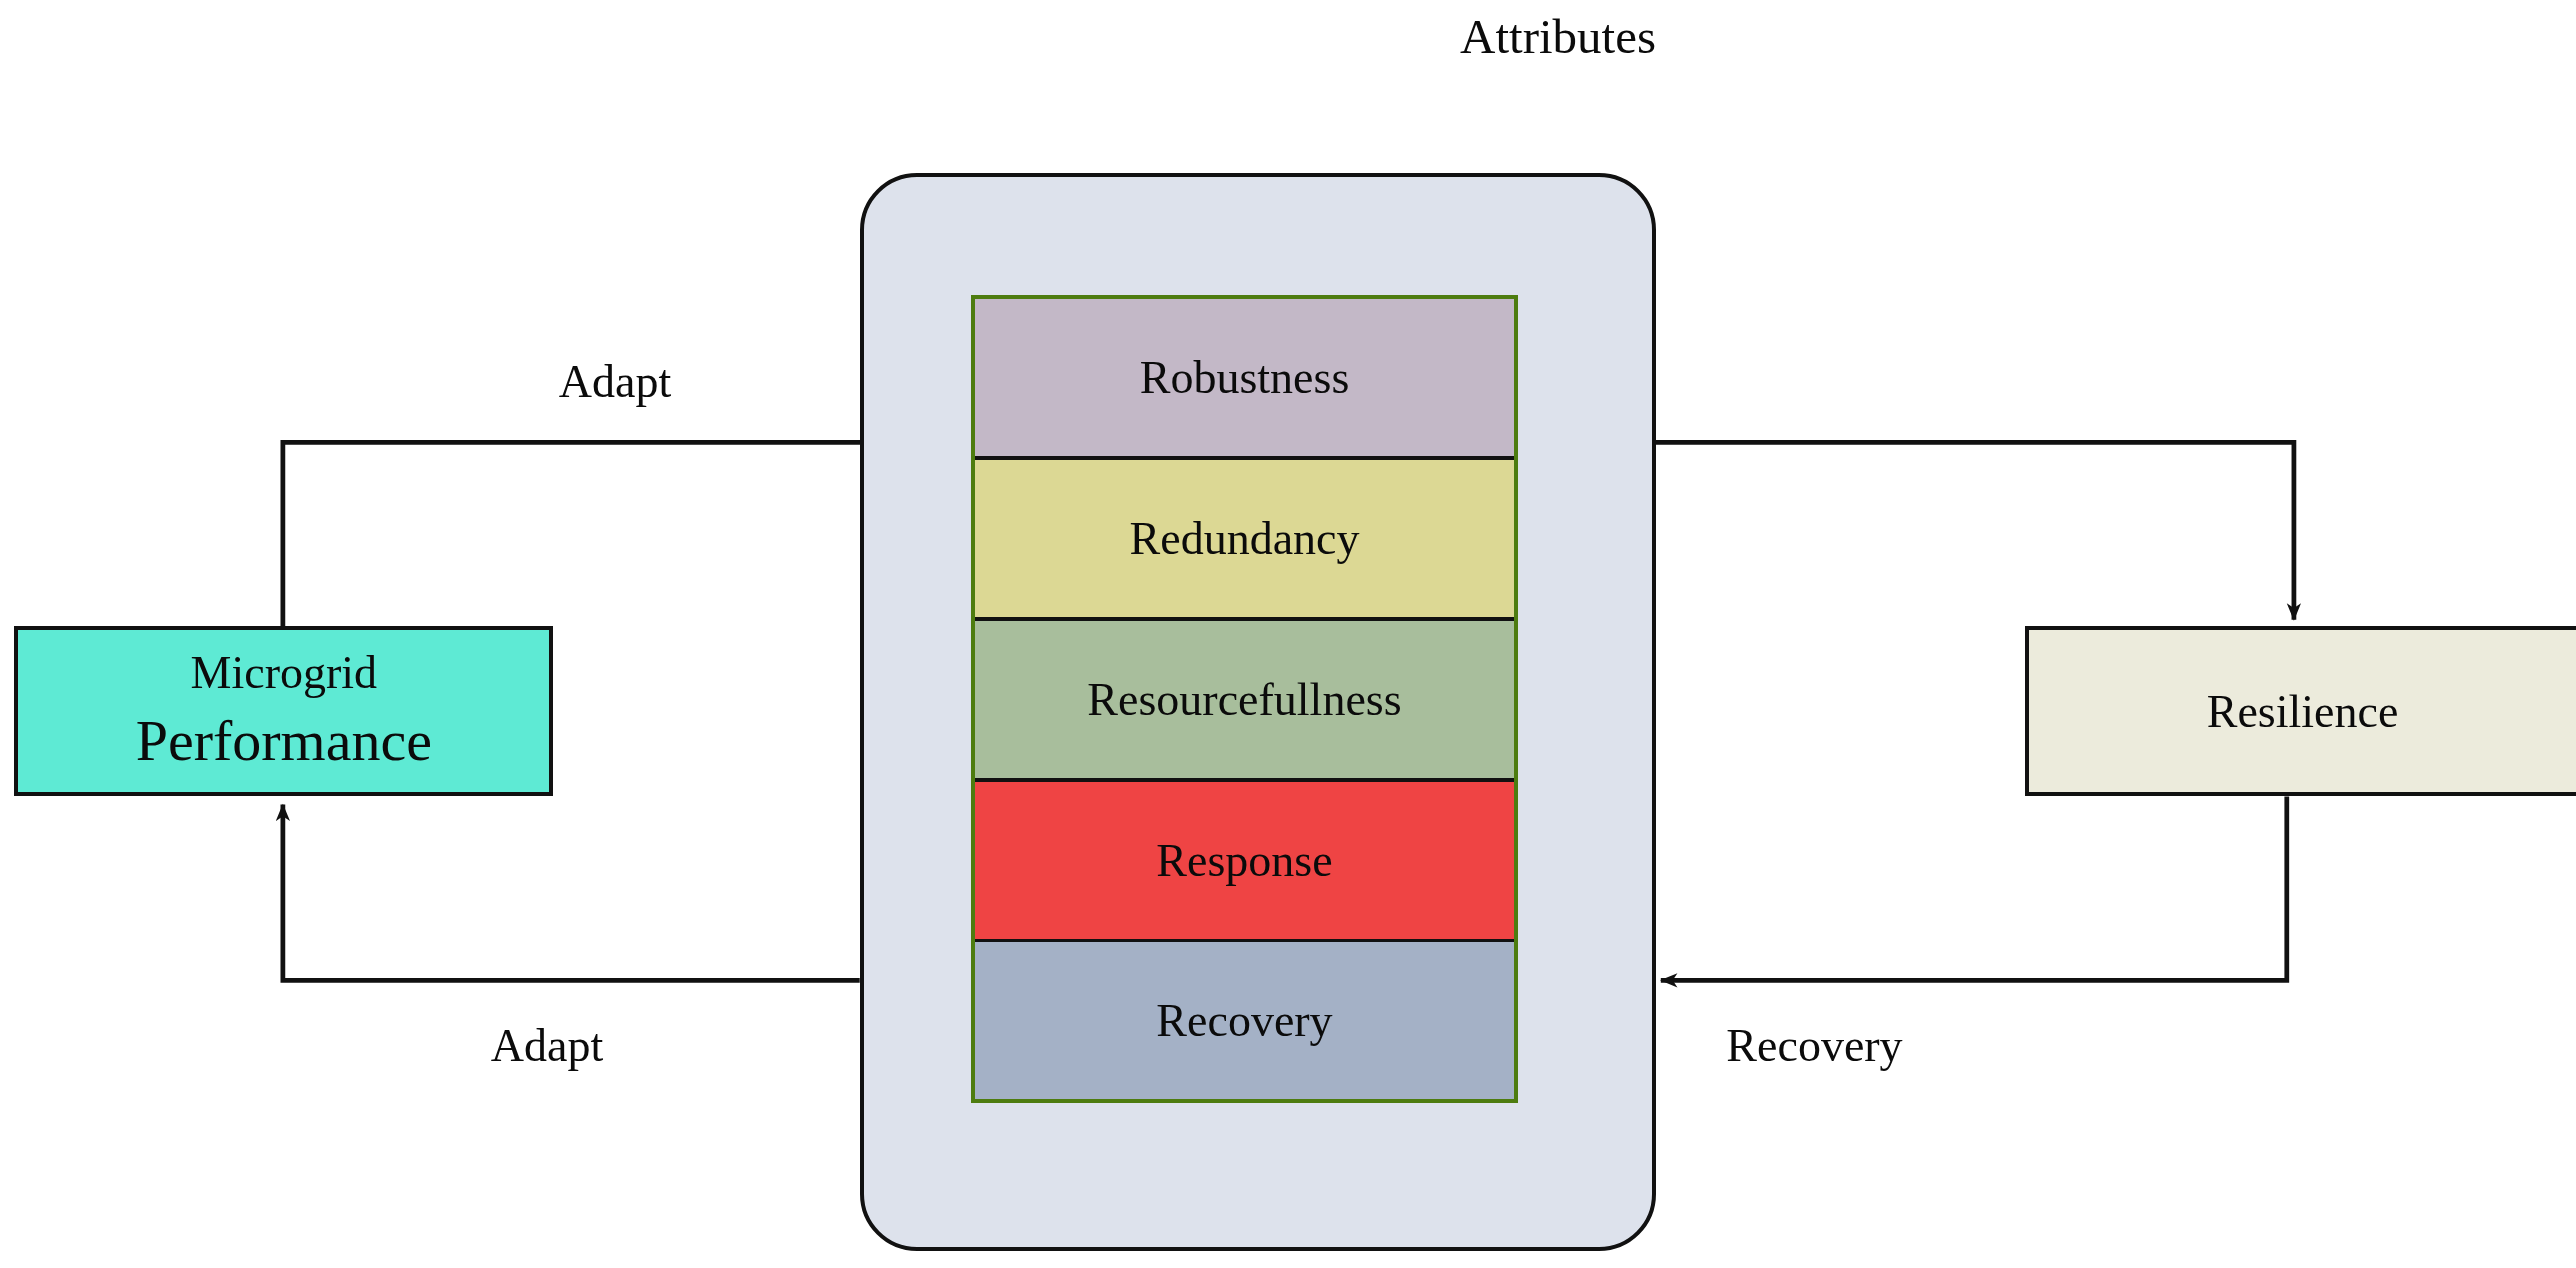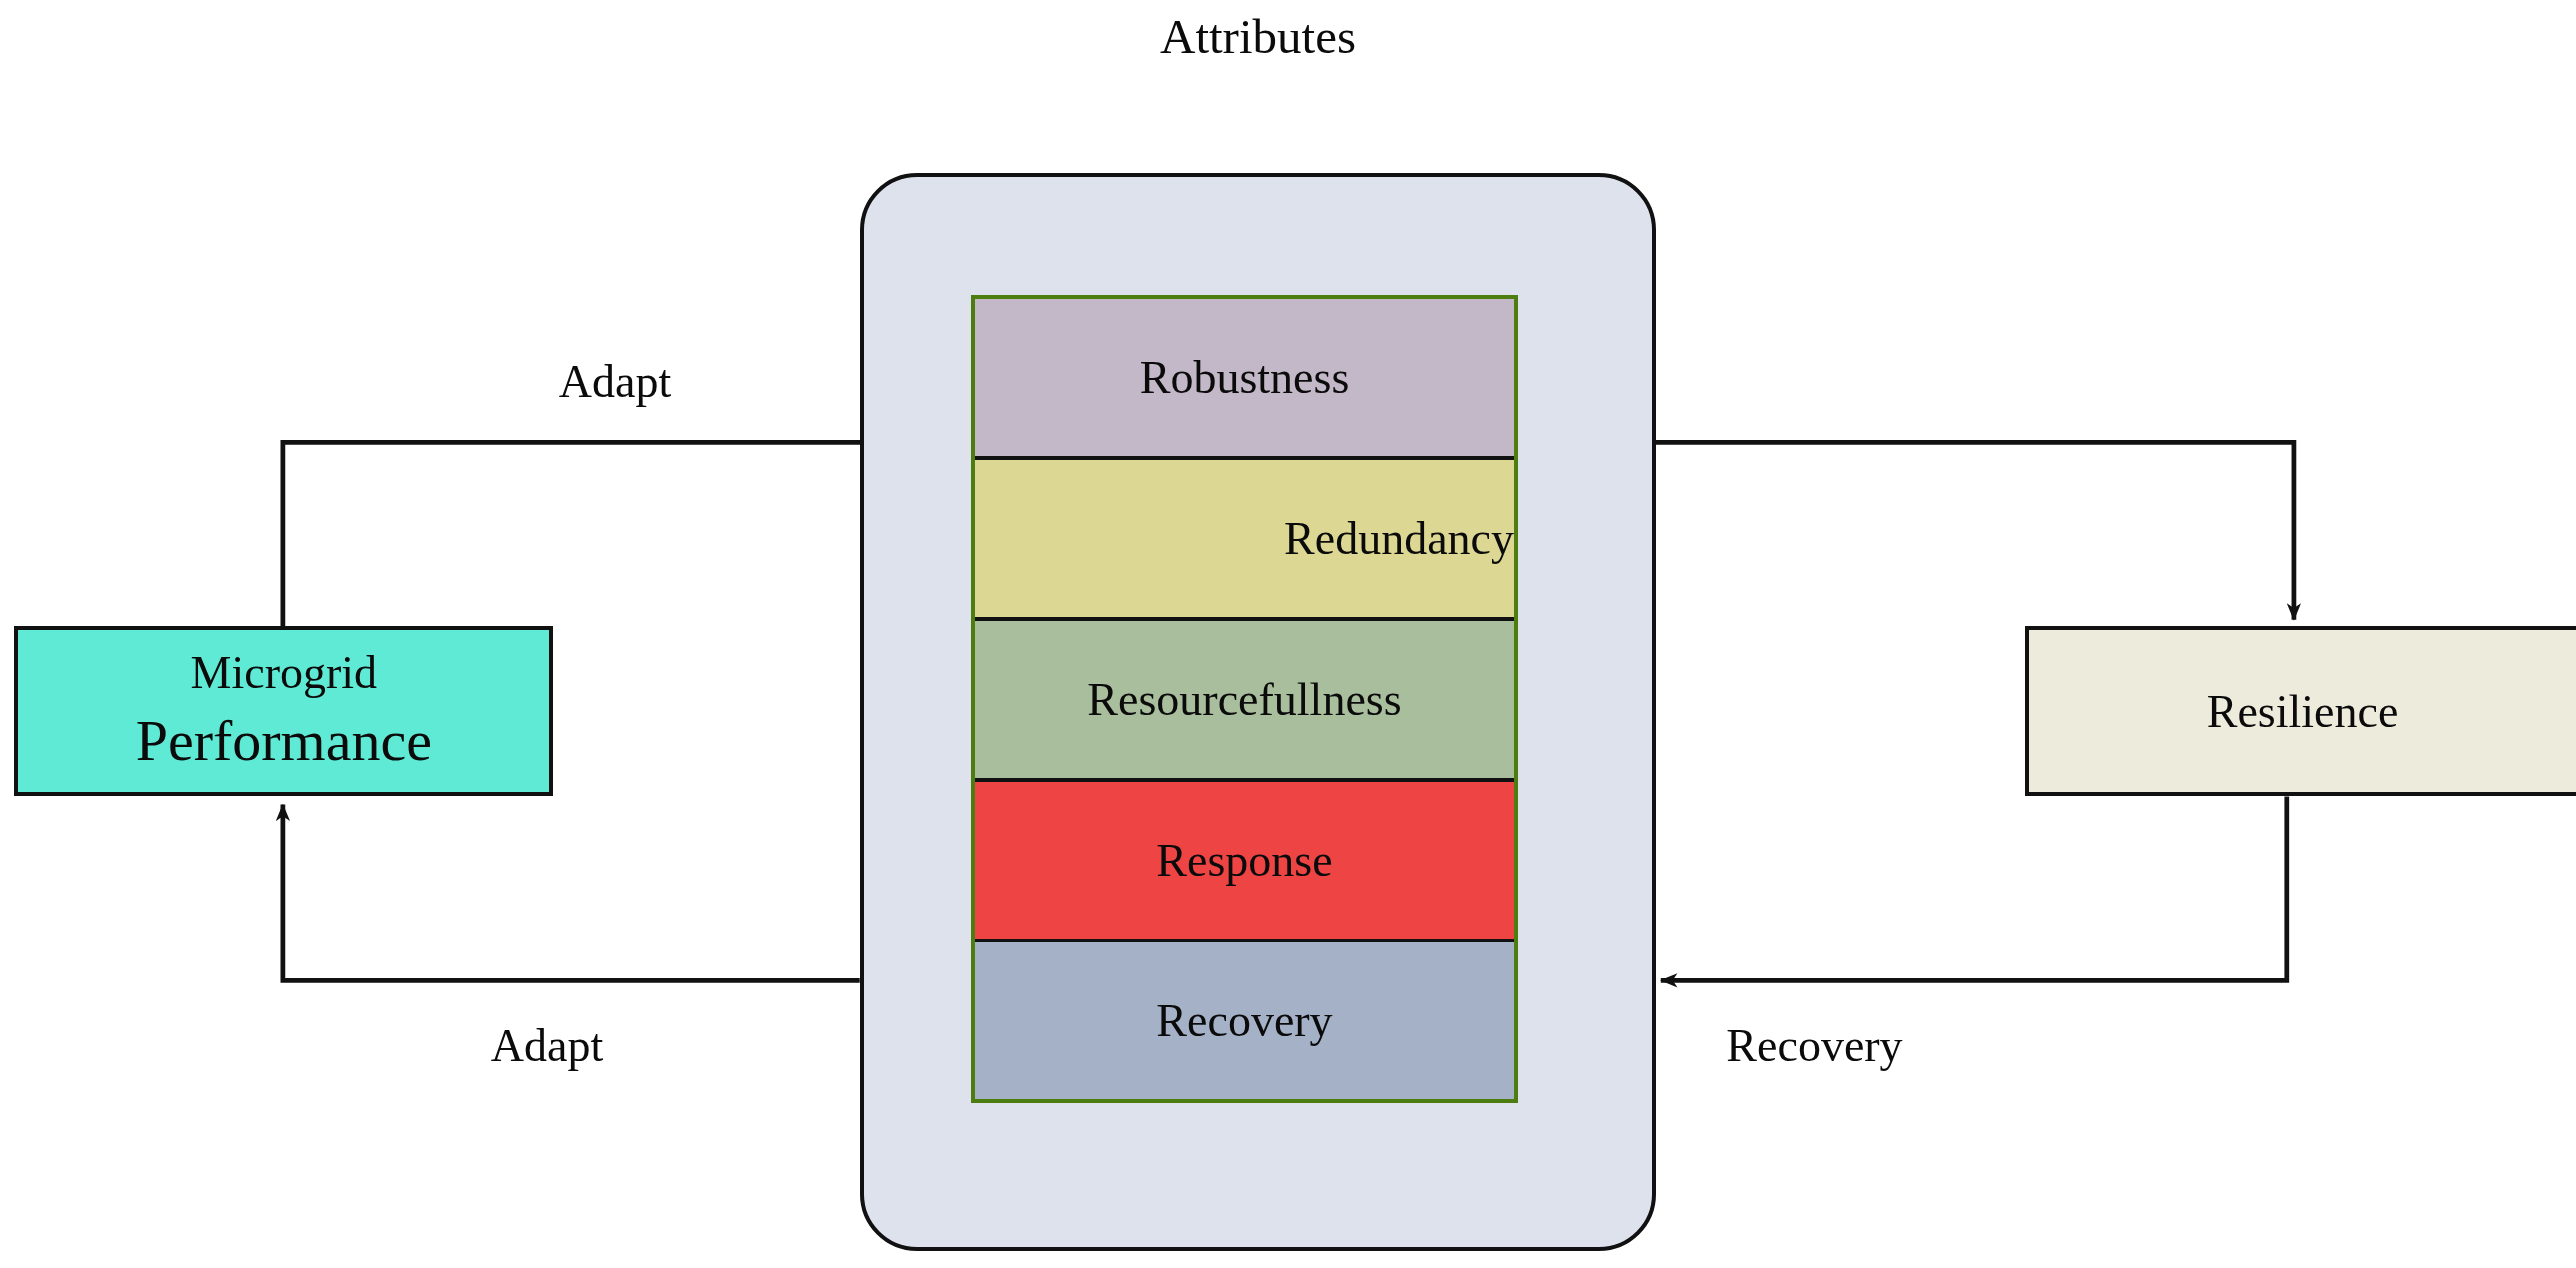--- a/index.html
+++ b/index.html
@@ -89,21 +89,21 @@
               border:4px solid #4d7c0f; box-sizing:border-box; background:#dde2ec;">
 
     <div class="band" style="position:absolute; left:0; top:0; width:100%; height:161px;
                 background:#c3b8c7; border-bottom:4px solid #111111; box-sizing:border-box;
                 display:flex; align-items:center; justify-content:center;">
       <span style="font-size:46px;">Robustness</span>
     </div>
 
     <div class="band" style="position:absolute; left:0; top:161px; width:100%; height:161px;
                 background:#dcd894; border-bottom:4px solid #111111; box-sizing:border-box;
-                display:flex; align-items:center; justify-content:flex-end;">
+                display:flex; align-items:center; justify-content:center;">
       <span style="font-size:46px;">Redundancy</span>
     </div>
 
     <div class="band" style="position:absolute; left:0; top:322px; width:100%; height:161px;
                 background:#a8be9c; border-bottom:4px solid #111111; box-sizing:border-box;
                 display:flex; align-items:center; justify-content:center;">
       <span style="font-size:46px;">Resourcefullness</span>
     </div>
 
     <div class="band" style="position:absolute; left:0; top:483px; width:100%; height:161px;
@@ -112,21 +112,21 @@
       <span style="font-size:46px;">Response</span>
     </div>
 
     <div class="band" style="position:absolute; left:0; top:643px; width:100%; height:157px;
                 background:#a4b1c6; box-sizing:border-box;
                 display:flex; align-items:center; justify-content:center;">
       <span style="font-size:46px;">Recovery</span>
     </div>
   </div>
 
-  <div style="position:absolute; left:860px; top:8px; width:796px; text-align:center; font-size:49px;">
+  <div style="position:absolute; left:860px; top:8px; width:796px; text-align:right; font-size:49px;">
     <span>Attributes</span>
   </div>
 
   <div class="node-box" style="left:14.3px; top:626px; width:539px; height:170px; background:#5eead4;">
     <div style="text-align:center;">
       <div style="font-size:46px; line-height:1.3;">Microgrid</div>
       <div style="font-size:58px; line-height:1.3;">Performance</div>
     </div>
   </div>
 

